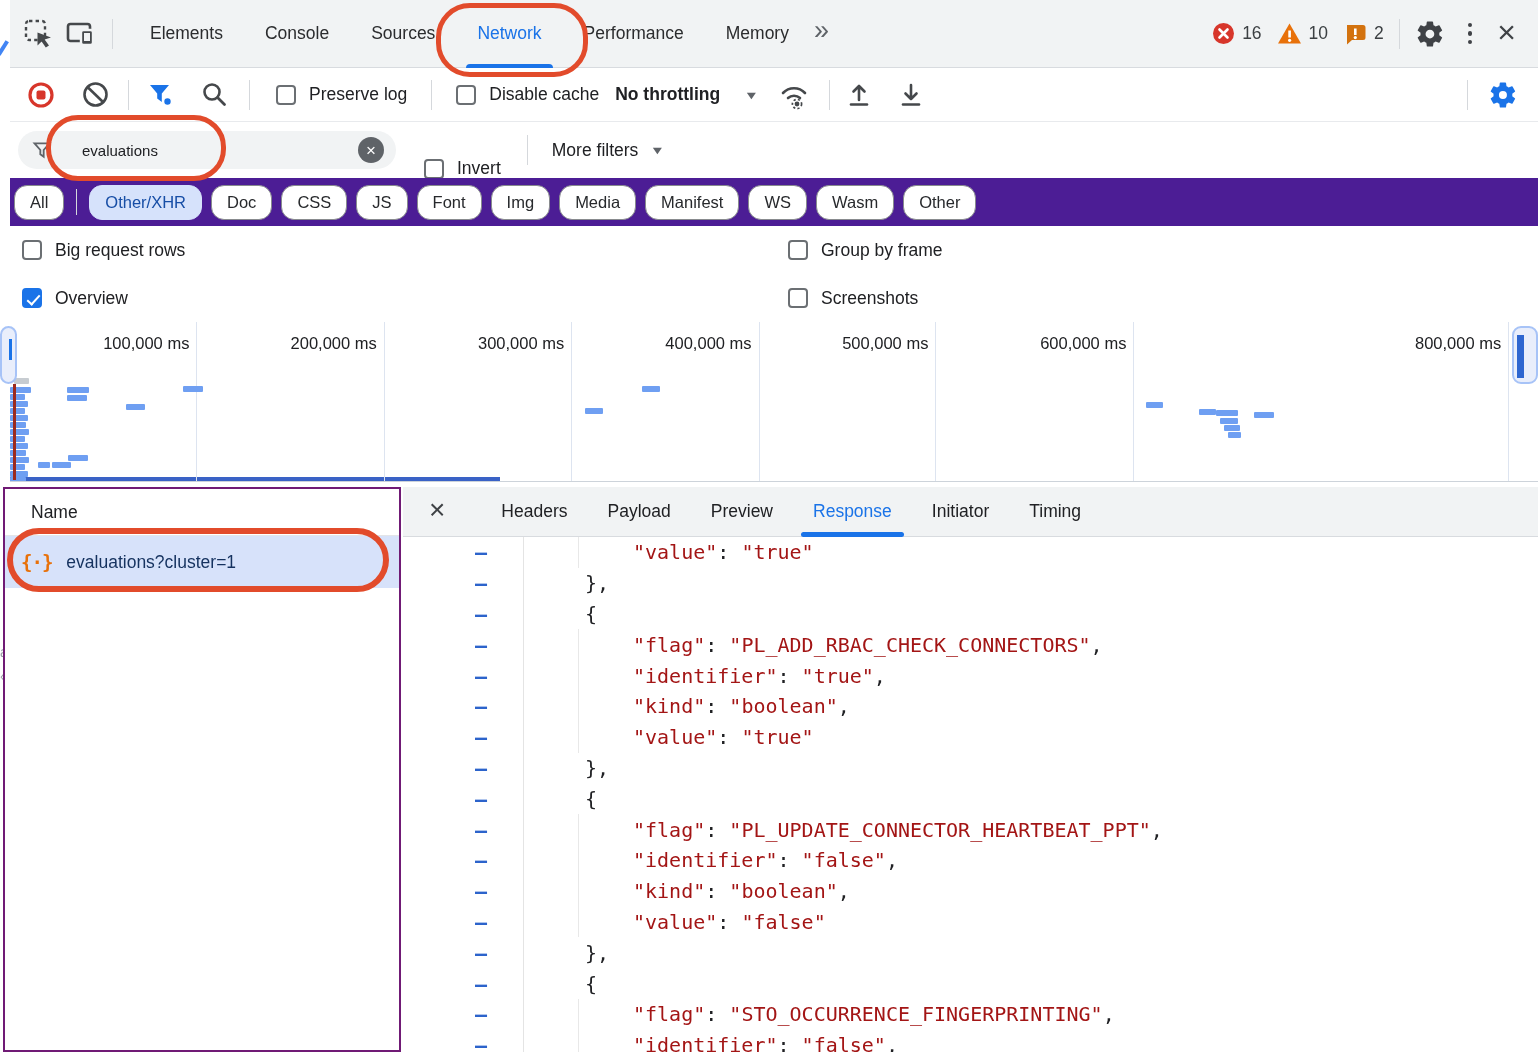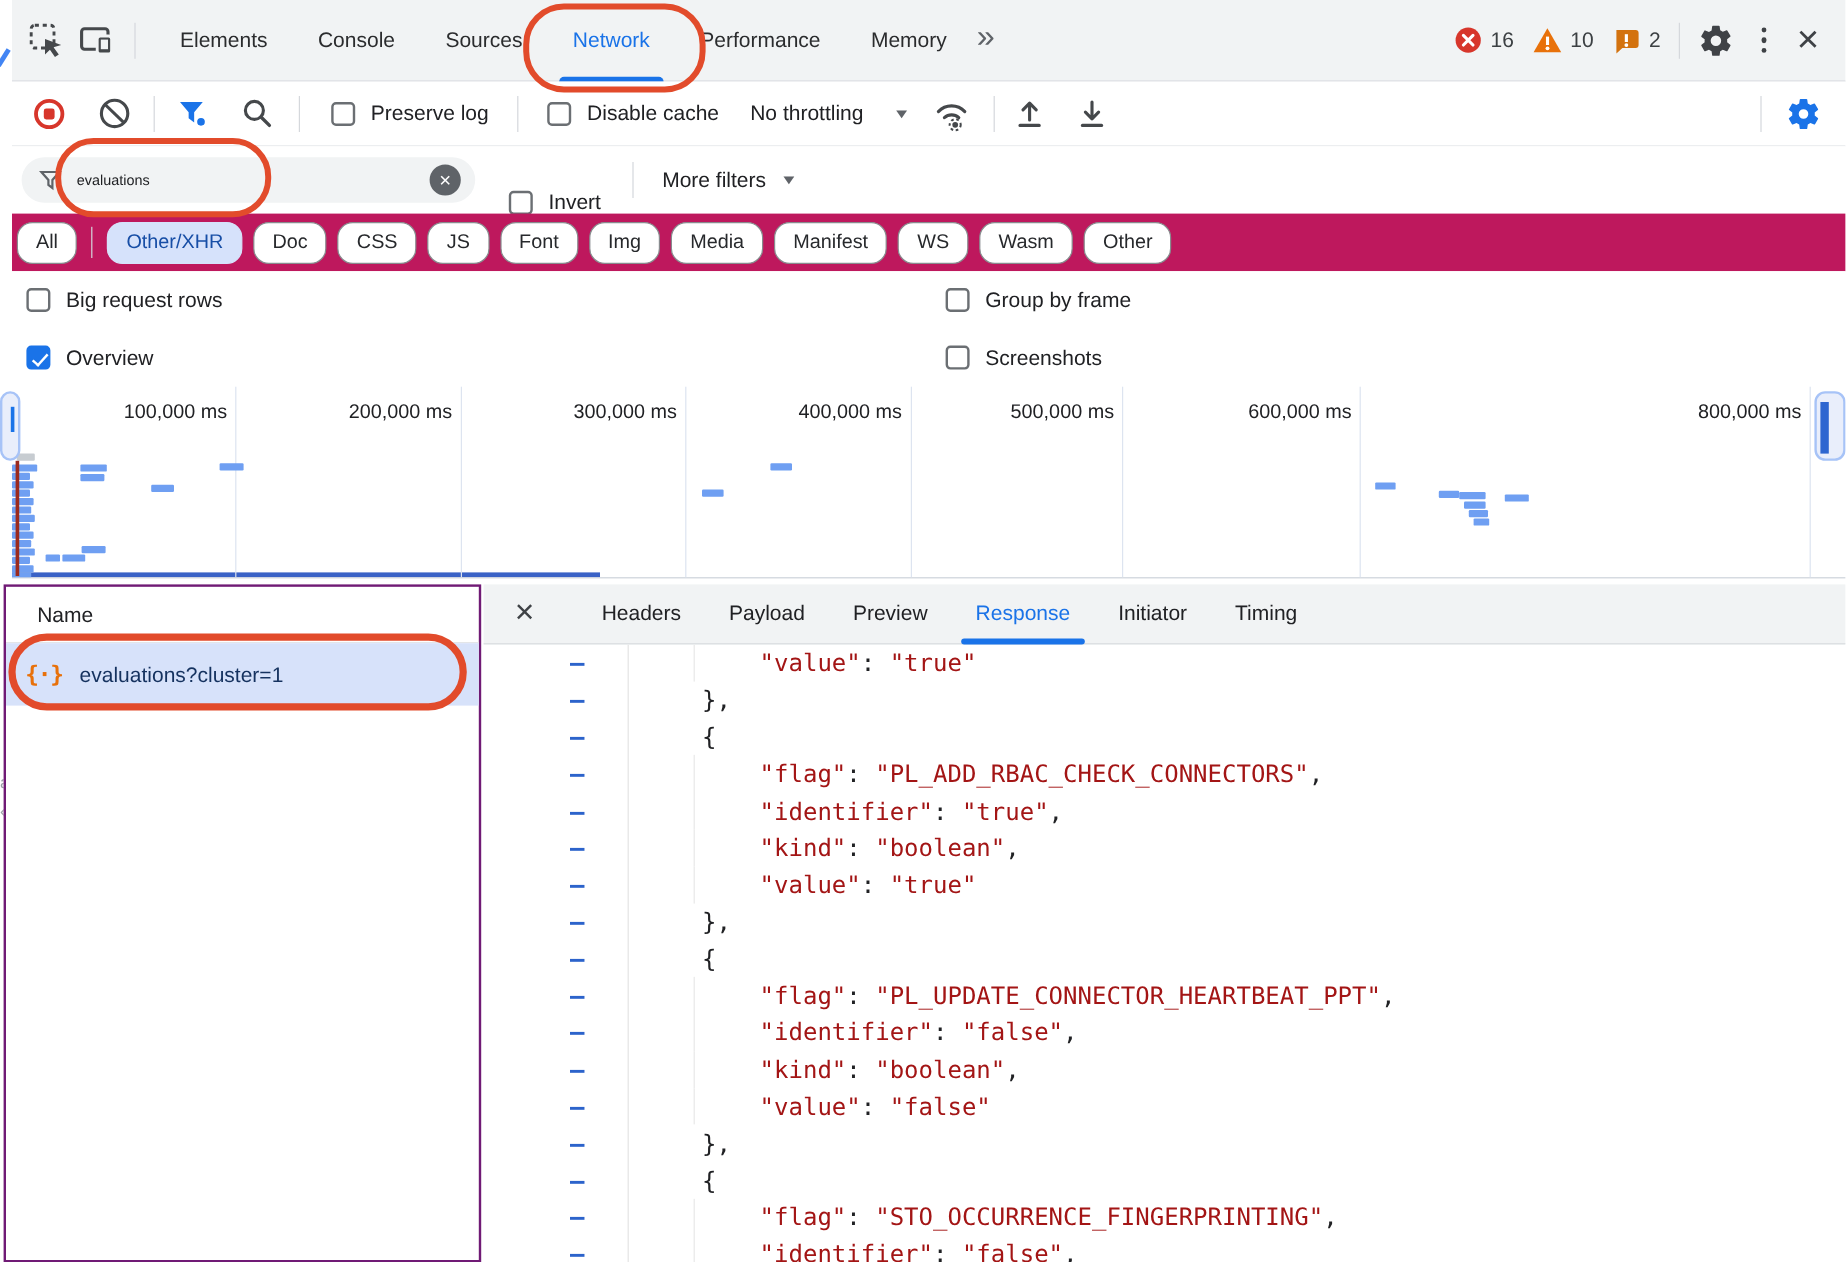--- a/index.html
+++ b/index.html
@@ -37,29 +37,29 @@
   .cb.on::after { content:''; position:absolute; left:6px; top:1.5px; width:5px; height:11px;
                   border:solid #fff; border-width:0 2.6px 2.6px 0; transform:rotate(42deg); }
   .cblabel { font-size:17.5px; color:#202124; margin-left:13px; }
   .throttle { display:flex; align-items:center; gap:26px; font-size:17.5px; color:#202124; }
   .caret { font-size:11px; color:#5f6368; transform:scaleX(1.4); display:inline-block; }
 
   
   .row3 { position:absolute; left:10px; top:122px; width:1528px; height:56px; background:#fff; display:flex; align-items:center; }
   .filter-pill { position:relative; margin-left:8px; width:378px; height:38px; background:#f1f3f4;
                  border-radius:19px; display:flex; align-items:center; padding:0 12px 0 14px; }
-  .filter-pill input { border:none; outline:none; background:transparent; font-size:12px; color:#202124;
-                 font-family:inherit; flex:1; margin-left:12px; }
+  .filter-pill input { border:none; outline:none; background:transparent; font-size:15px; color:#202124;
+                 font-family:inherit; flex:1; margin-left:30px; }
   .clear-btn { width:26px; height:26px; border-radius:50%; background:#5f6368; color:#fff; display:flex;
                align-items:center; justify-content:center; font-size:17px; line-height:1; }
   .row3 .invert { display:flex; align-items:center; margin-left:28px;margin-top:37px; }
   .morefilters { display:flex; align-items:center; gap:14px; font-size:17.5px; margin-left:24px; }
 
   
-  .row4 { position:absolute; left:10px; top:178px; width:1528px; height:48px; background:#be185d;
+  .row4 { position:absolute; left:10px; top:178px; width:1528px; height:48px; background:#4c1d95;
           display:flex; align-items:center; gap:9px; padding-left:4px; }
   .chip { height:35px; display:flex; align-items:center; padding:0 15px; border:1.5px solid #888b8e;
           border-radius:13px; font-size:16.5px; font-weight:500; color:#27292c; background:#fff; }
   .chip.sel { background:#d6e2fb; border-color:#d6e2fb; color:#174ea6; }
   .chipdiv { width:1px; height:26px; background:#d5d8dc; margin:0 3px; }
 
   
   .optrow { position:absolute; left:10px; width:1528px; height:48px; background:#fff; display:flex; align-items:center; }
   .optcell { display:flex; align-items:center; }
 
@@ -228,21 +228,21 @@
     <div class="vdiv" style="margin-left:14px;"></div>
     <div class="optcell" style="margin-left:26px;">
       <span class="cb"></span>
       <span class="cblabel">Preserve log</span>
     </div>
     <div class="vdiv" style="margin-left:24px;"></div>
     <div class="optcell" style="margin-left:24px;">
       <span class="cb"></span>
       <span class="cblabel">Disable cache</span>
     </div>
-    <div class="throttle" style="margin-left:26px;">
+    <div class="throttle" style="margin-left:16px;font-weight:bold;">
       <span>No throttling</span>
       <span class="caret">▼</span>
     </div>
     <div class="icon-btn" style="margin-left:16px;">
       <svg width="32" height="30" viewBox="0 0 32 30">
         <path d="M5 13 a15 15 0 0 1 22 0" fill="none" stroke="#45484b" stroke-width="2.6" stroke-linecap="round"></path>
         <path d="M10 18 a9 9 0 0 1 12 0" fill="none" stroke="#45484b" stroke-width="2.6" stroke-linecap="round"></path>
         <circle cx="19" cy="24" r="2.4" fill="#45484b"></circle>
         <circle cx="19" cy="24" r="4.6" fill="none" stroke="#45484b" stroke-width="1.7" stroke-dasharray="2.2 2.2"></circle>
       </svg>

